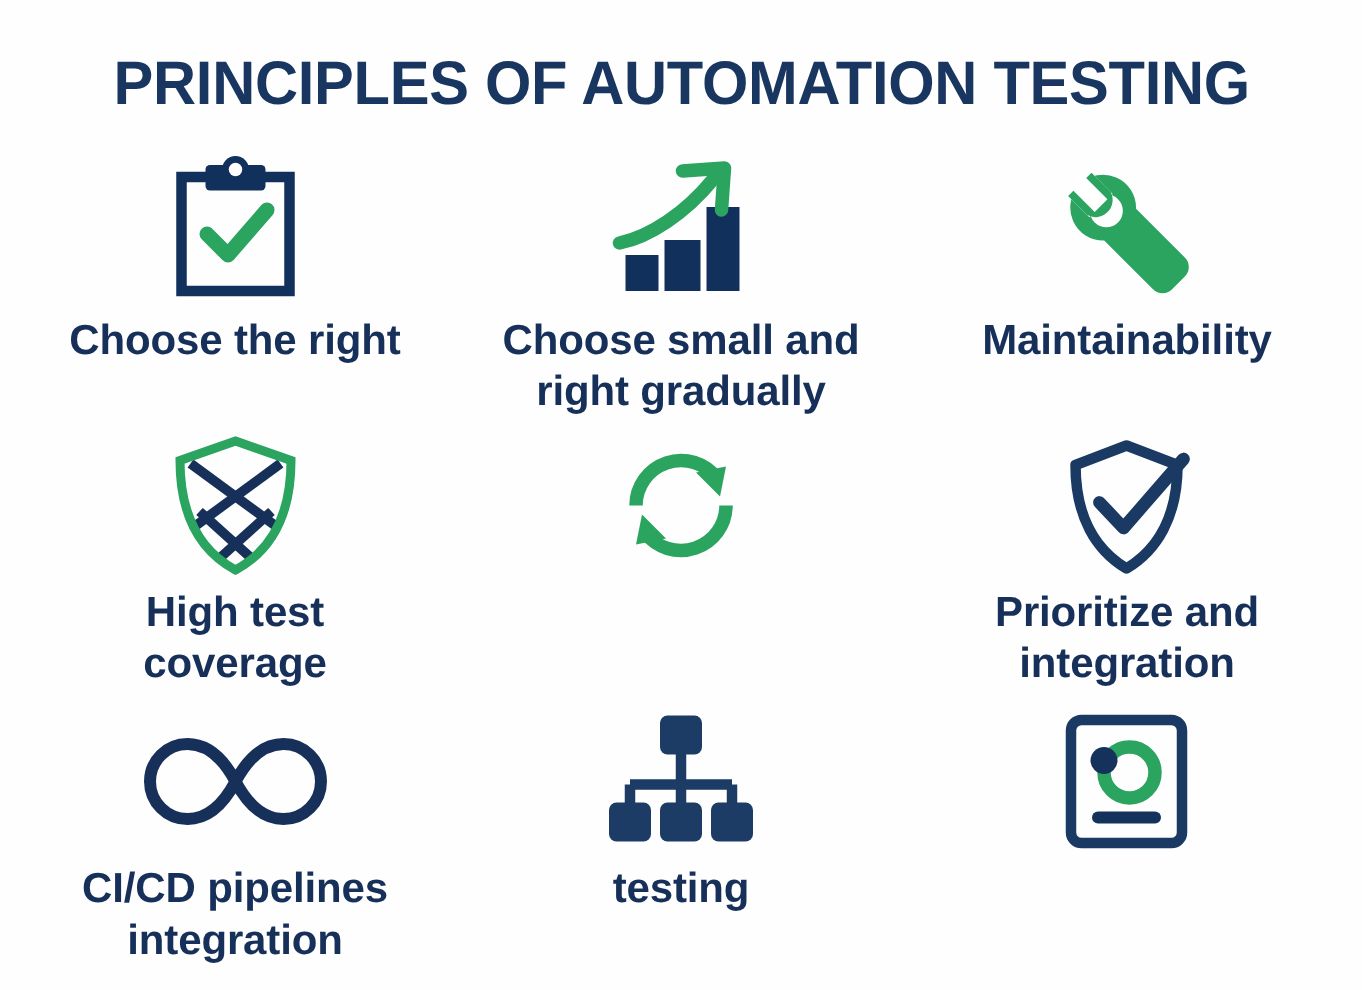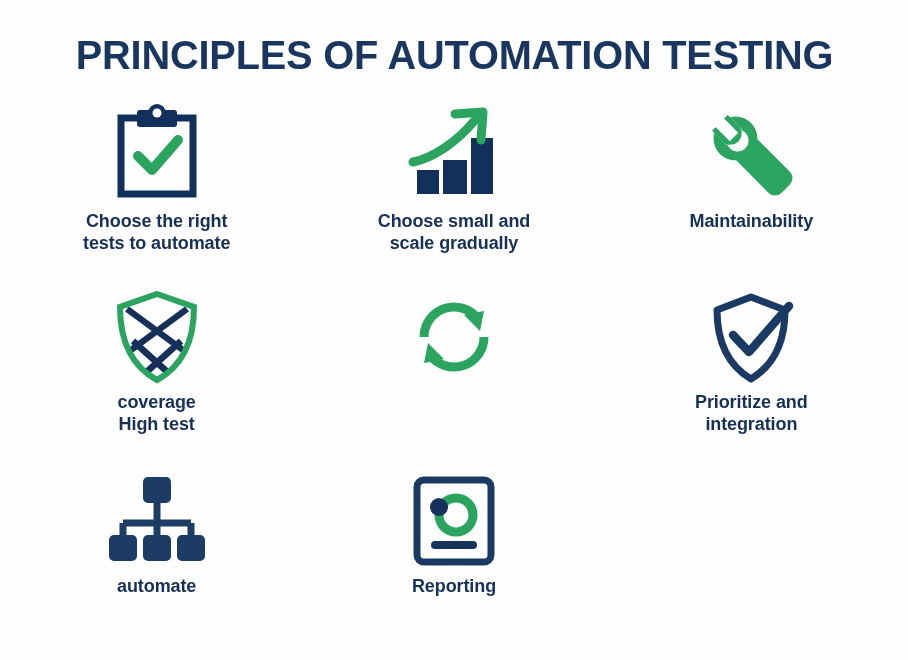--- a/index.html
+++ b/index.html
@@ -58,21 +58,21 @@
     box-sizing: border-box;
   }
   .icon-wrap {
     height: 104px;
     display: flex;
     align-items: center;
     justify-content: center;
   }
   .label {
     margin-top: 4px;
-    font-size: 18px;
+    font-size: 28px;
     font-weight: bold;
     line-height: 1.23;
     text-align: center;
     color: #16305a;
     letter-spacing: -0.1px;
     max-width: 280px;
   }
   .label.light {
     font-weight: bold;
   }
@@ -98,39 +98,38 @@
             <rect x="12" y="14" width="72" height="76" fill="none" stroke="#12305c" stroke-width="7"></rect>
             <rect x="28" y="6" width="40" height="17" rx="3" fill="#12305c"></rect>
             <circle cx="48" cy="9" r="9" fill="#12305c"></circle>
             <circle cx="48" cy="9" r="4.5" fill="#ffffff"></circle>
             <path d="M29 52 L43 66 L69 36" fill="none" stroke="#2ba45f" stroke-width="10" stroke-linecap="round" stroke-linejoin="round"></path>
           </svg>
         </span>
       </div>
       <div class="label">
         <div>Choose the right</div>
-        <div>tests to automate</div>
       </div>
     </div>
 
     <div class="cell row1">
       <div class="icon-wrap">
         <span>
           <svg width="110" height="100" viewBox="0 0 110 100">
             <path d="M18 66 L40 66 L40 90 L18 90 Z" fill="#12305c"></path>
             <path d="M44 56 L68 56 L68 90 L44 90 Z" fill="#12305c"></path>
             <path d="M72 34 L94 34 L94 90 L72 90 Z" fill="#12305c"></path>
             <path d="M14 58 C34 54 58 38 76 16" fill="none" stroke="#2ba45f" stroke-width="9" stroke-linecap="round"></path>
             <path d="M56 10 L84 8 L82 36" fill="none" stroke="#2ba45f" stroke-width="9" stroke-linecap="round" stroke-linejoin="round"></path>
           </svg>
         </span>
       </div>
       <div class="label">
         <div>Choose small and</div>
-        <div>scale gradually</div>
+        <div>right gradually</div>
       </div>
     </div>
 
     <div class="cell row1">
       <div class="icon-wrap">
         <span>
           <svg width="100" height="100" viewBox="0 0 100 100">
             <g transform="rotate(-45 50 50)">
               <path d="M50 6
                        a22 22 0 0 1 15 38
@@ -168,22 +167,22 @@
               <path d="M16 20 L76 64" stroke="#16305a" stroke-width="6.5" fill="none"></path>
               <path d="M76 20 L16 64" stroke="#16305a" stroke-width="6.5" fill="none"></path>
               <path d="M22 52 L62 88" stroke="#16305a" stroke-width="6.5" fill="none"></path>
               <path d="M70 52 L30 88" stroke="#16305a" stroke-width="6.5" fill="none"></path>
             </g>
             <path d="M46 5 L83 18 C83 55 70 78 46 91 C22 78 9 55 9 18 Z" fill="none" stroke="#2ba45f" stroke-width="6"></path>
           </svg>
         </span>
       </div>
       <div class="label">
+        <div>High test</div>
         <div>coverage</div>
-        <div>High test</div>
       </div>
     </div>
 
     <div class="cell row2">
       <div class="icon-wrap">
         <span>
           <svg width="96" height="96" viewBox="0 0 96 96">
             <path d="M78 48 A30 30 0 0 1 24 66" fill="none" stroke="#2ba45f" stroke-width="9" stroke-linecap="butt"></path>
             <path d="M18 48 A30 30 0 0 1 72 30" fill="none" stroke="#2ba45f" stroke-width="9" stroke-linecap="butt"></path>
             <path d="M58 26 L78 22 L74 42 Z" fill="#2ba45f"></path>
@@ -201,48 +200,64 @@
             <path d="M30 46 L46 63 L86 17" fill="none" stroke="#1a3a63" stroke-width="8.5" stroke-linecap="round" stroke-linejoin="round"></path>
           </svg>
         </span>
       </div>
       <div class="label">
         <div>Prioritize and</div>
         <div>integration</div>
       </div>
     </div>
 
+    <div class="cell row3">
+      <div class="icon-wrap">
+        <span>
+          <svg width="130" height="70" viewBox="0 0 130 70">
+            <path d="M65 35
+                     C56 18 45 10 33 10
+                     A25 25 0 0 0 33 60
+                     C45 60 56 52 65 35
+                     C74 18 85 10 97 10
+                     A25 25 0 0 1 97 60
+                     C85 60 74 52 65 35 Z" fill="none" stroke="#16305a" stroke-width="8" stroke-linecap="round"></path>
+          </svg>
+        </span>
+      </div>
+      <div class="label">
+        <div>CI/CD pipelines</div>
+        <div>integration</div>
+      </div>
+    </div>
 
     <div class="cell row3">
       <div class="icon-wrap">
         <span>
           <svg width="104" height="92" viewBox="0 0 104 92">
             <path d="M52 26 L52 48 M18 48 L86 48 M18 48 L18 62 M52 48 L52 62 M86 48 L86 62" fill="none" stroke="#1c3c66" stroke-width="7"></path>
             <rect x="38" y="2" width="28" height="26" rx="5" fill="#1c3c66"></rect>
             <rect x="4" y="60" width="28" height="26" rx="5" fill="#1c3c66"></rect>
             <rect x="38" y="60" width="28" height="26" rx="5" fill="#1c3c66"></rect>
             <rect x="72" y="60" width="28" height="26" rx="5" fill="#1c3c66"></rect>
           </svg>
         </span>
       </div>
       <div class="label">
-        <div>automate</div>
+        <div>testing</div>
       </div>
     </div>
 
     <div class="cell row3">
       <div class="icon-wrap">
         <span>
           <svg width="92" height="92" viewBox="0 0 92 92">
             <rect x="9" y="5" width="74" height="82" rx="7" fill="none" stroke="#1a3a63" stroke-width="7"></rect>
             <circle cx="48" cy="40" r="17" fill="none" stroke="#2ba45f" stroke-width="9"></circle>
             <circle cx="31" cy="32" r="9" fill="#15325c"></circle>
             <rect x="23" y="66" width="46" height="8" rx="4" fill="#15325c"></rect>
           </svg>
         </span>
       </div>
-      <div class="label">
-        <div>Reporting</div>
-      </div>
     </div>
 
   </div>
 </div>
 
 </body></html>

